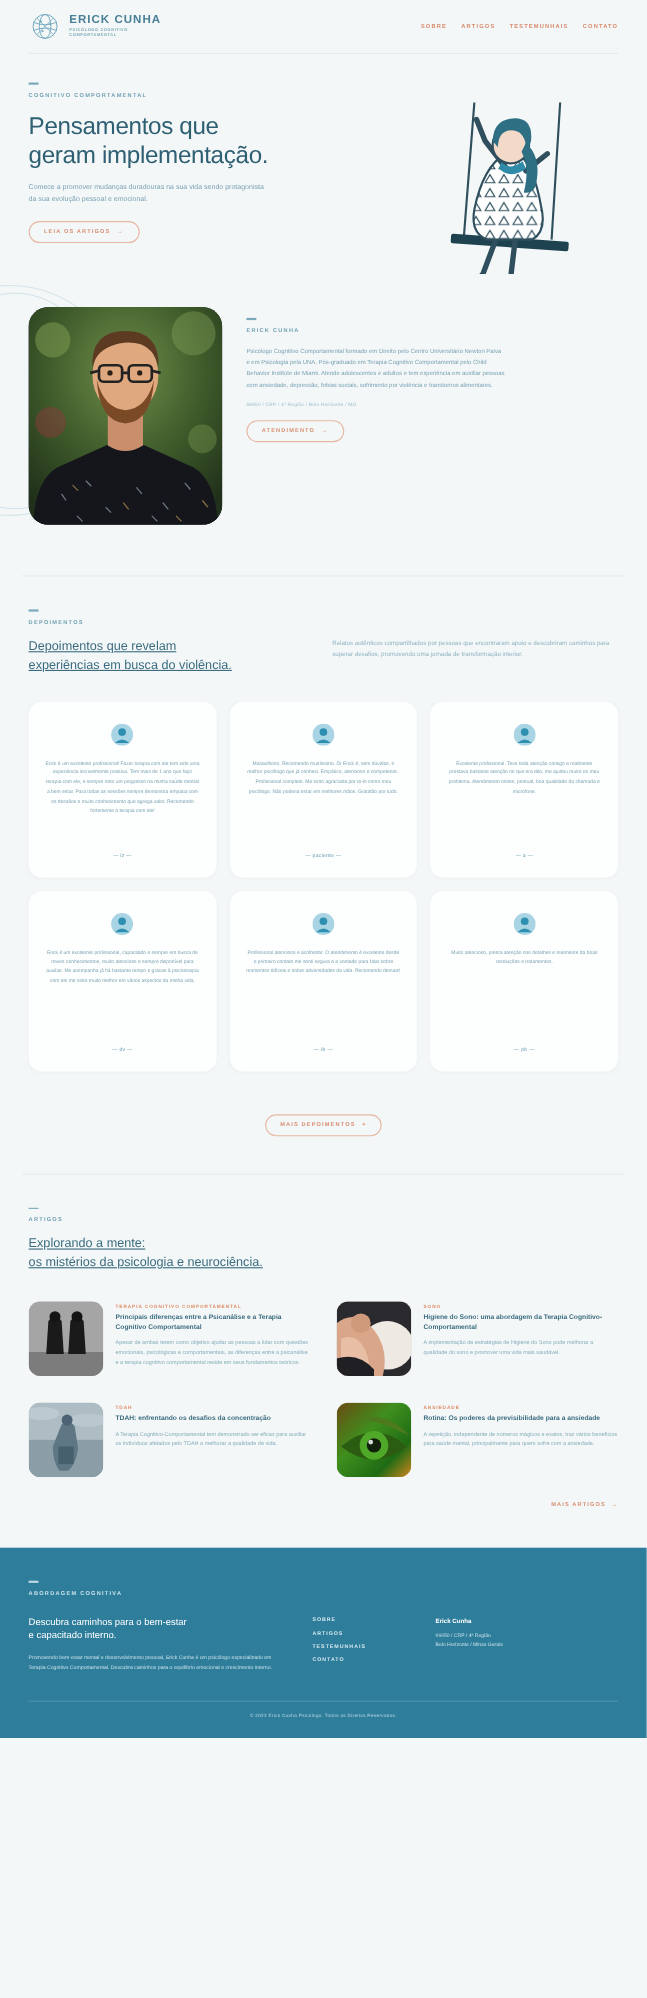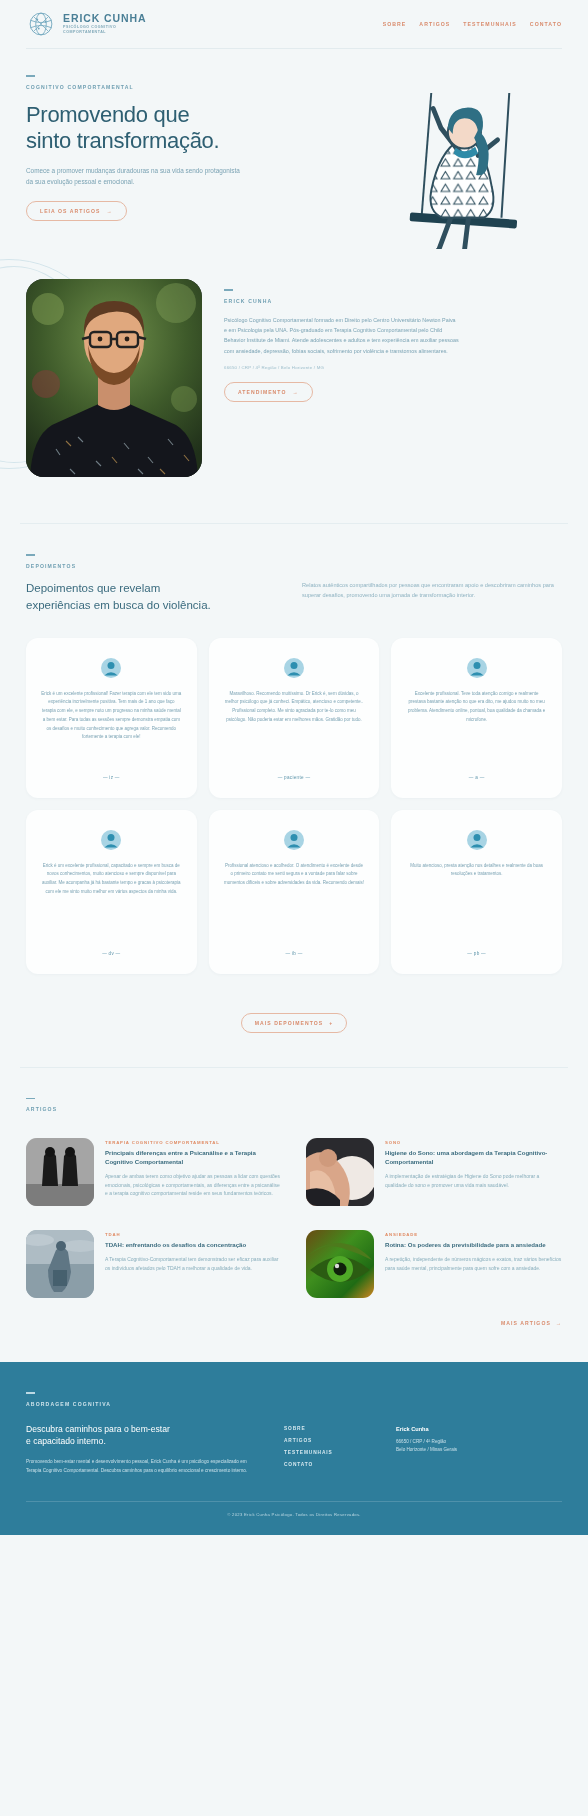--- a/index.html
+++ b/index.html
@@ -92,21 +92,21 @@
   .about-btn { margin-top: 12px; }
 
   .divider { height: 1px; background: #e4edf0; margin: 0 20px; }
 
   
   .testi { padding: 30px 26px 34px; position: relative; }
   .testi-head { display: flex; gap: 26px; align-items: flex-start; }
   .testi-head-left { flex: 0 0 250px; }
   .sec-title {
     margin-top: 11px; font-size: 11.5px; line-height: 1.48;
-    color: #3a6b7e; font-weight: 400;
+    color: #3a6b7e; font-weight: 400; text-decoration: underline;
   }
   .testi-head-right {
     flex: 1; font-size: 5.6px; line-height: 1.85; color: #8fb3c1; padding-top: 26px;
   }
   .testi-grid {
     margin-top: 24px; display: grid; grid-template-columns: repeat(3, 1fr); gap: 12px;
   }
   .tcard {
     background: #fdfefe; border-radius: 12px; padding: 20px 15px 18px;
     min-height: 160px; display: flex; flex-direction: column;
@@ -202,22 +202,22 @@
     <a href="#">TESTEMUNHAIS</a>
     <a href="#">CONTATO</a>
   </nav>
 </div>
 <div class="hdr-rule"></div>
 
 <section class="hero">
   <div class="eyebrow-dash"></div>
   <div class="eyebrow">COGNITIVO COMPORTAMENTAL</div>
   <h1 class="hero-title">
-    <span>Promovendo que</span><br>
-    <span>sinto transformação.</span>
+    <span>Pensamentos que</span><br>
+    <span>geram implementação.</span>
   </h1>
   <p class="hero-sub">Comece a promover mudanças duradouras na sua vida sendo protagonista da sua evolução pessoal e emocional.</p>
   <button class="btn-outline">
     <span>LEIA OS ARTIGOS</span>
     <span>→</span>
   </button>
 
   <div class="hero-art">
     <svg viewBox="0 0 200 200" width="195" height="195">
 
@@ -412,20 +412,24 @@
       <span>+</span>
     </button>
   </div>
 </section>
 
 <div class="divider"></div>
 
 <section class="articles">
   <div class="eyebrow-dash"></div>
   <div class="eyebrow">ARTIGOS</div>
+  <h2 class="sec-title">
+    <span>Explorando a mente:</span><br>
+    <span>os mistérios da psicologia e neurociência.</span>
+  </h2>
 
   <div class="art-grid">
     <article class="art">
       <div class="art-thumb">
         <svg viewBox="0 0 68 68" width="68" height="68">
           <rect width="68" height="68" fill="#9b9b9b"></rect>
           <rect width="68" height="68" fill="#b5b5b5" opacity=".4"></rect>
           <path d="M0 46 h68 v22 h-68z" fill="#7c7c7c"></path>
           <path d="M18 18 q6 -8 12 0 l2 30 h-16z" fill="#1a1a1a"></path>
           <path d="M38 18 q6 -8 12 0 l2 30 h-16z" fill="#1a1a1a"></path>

